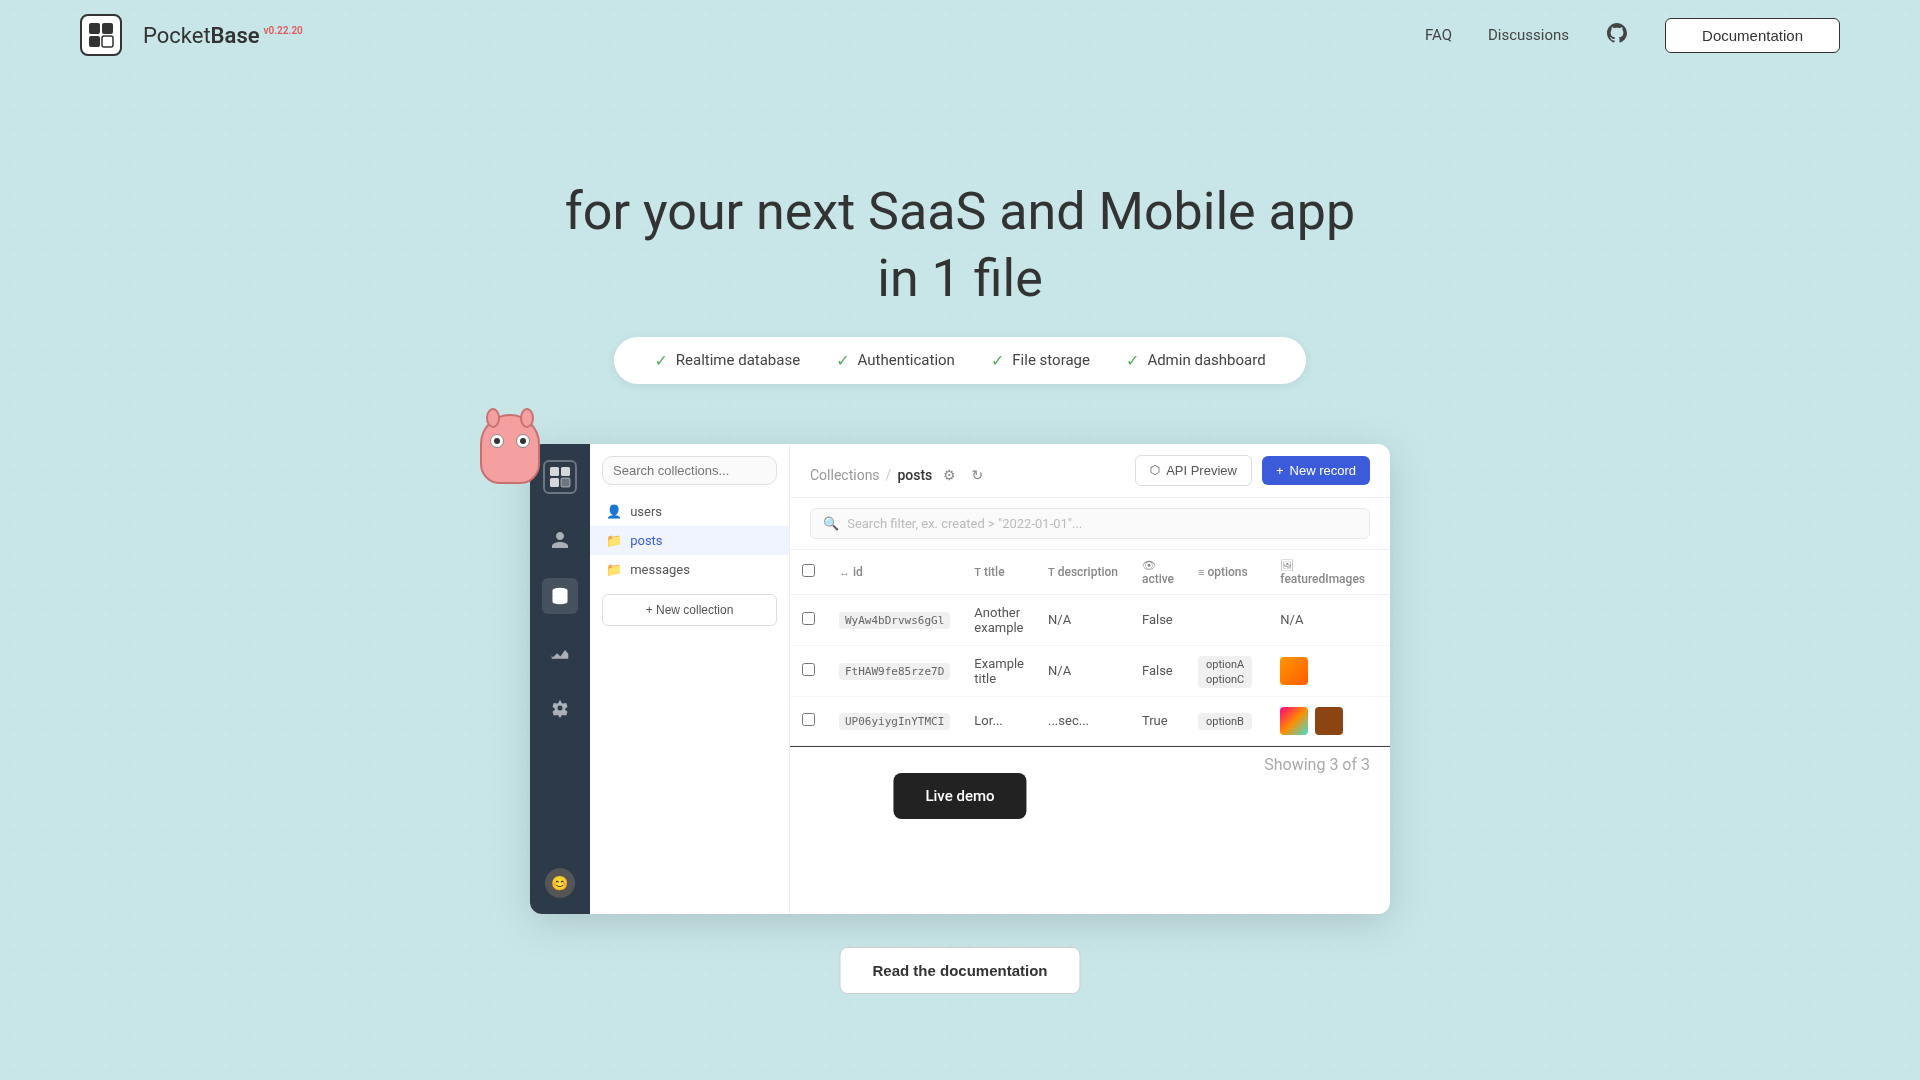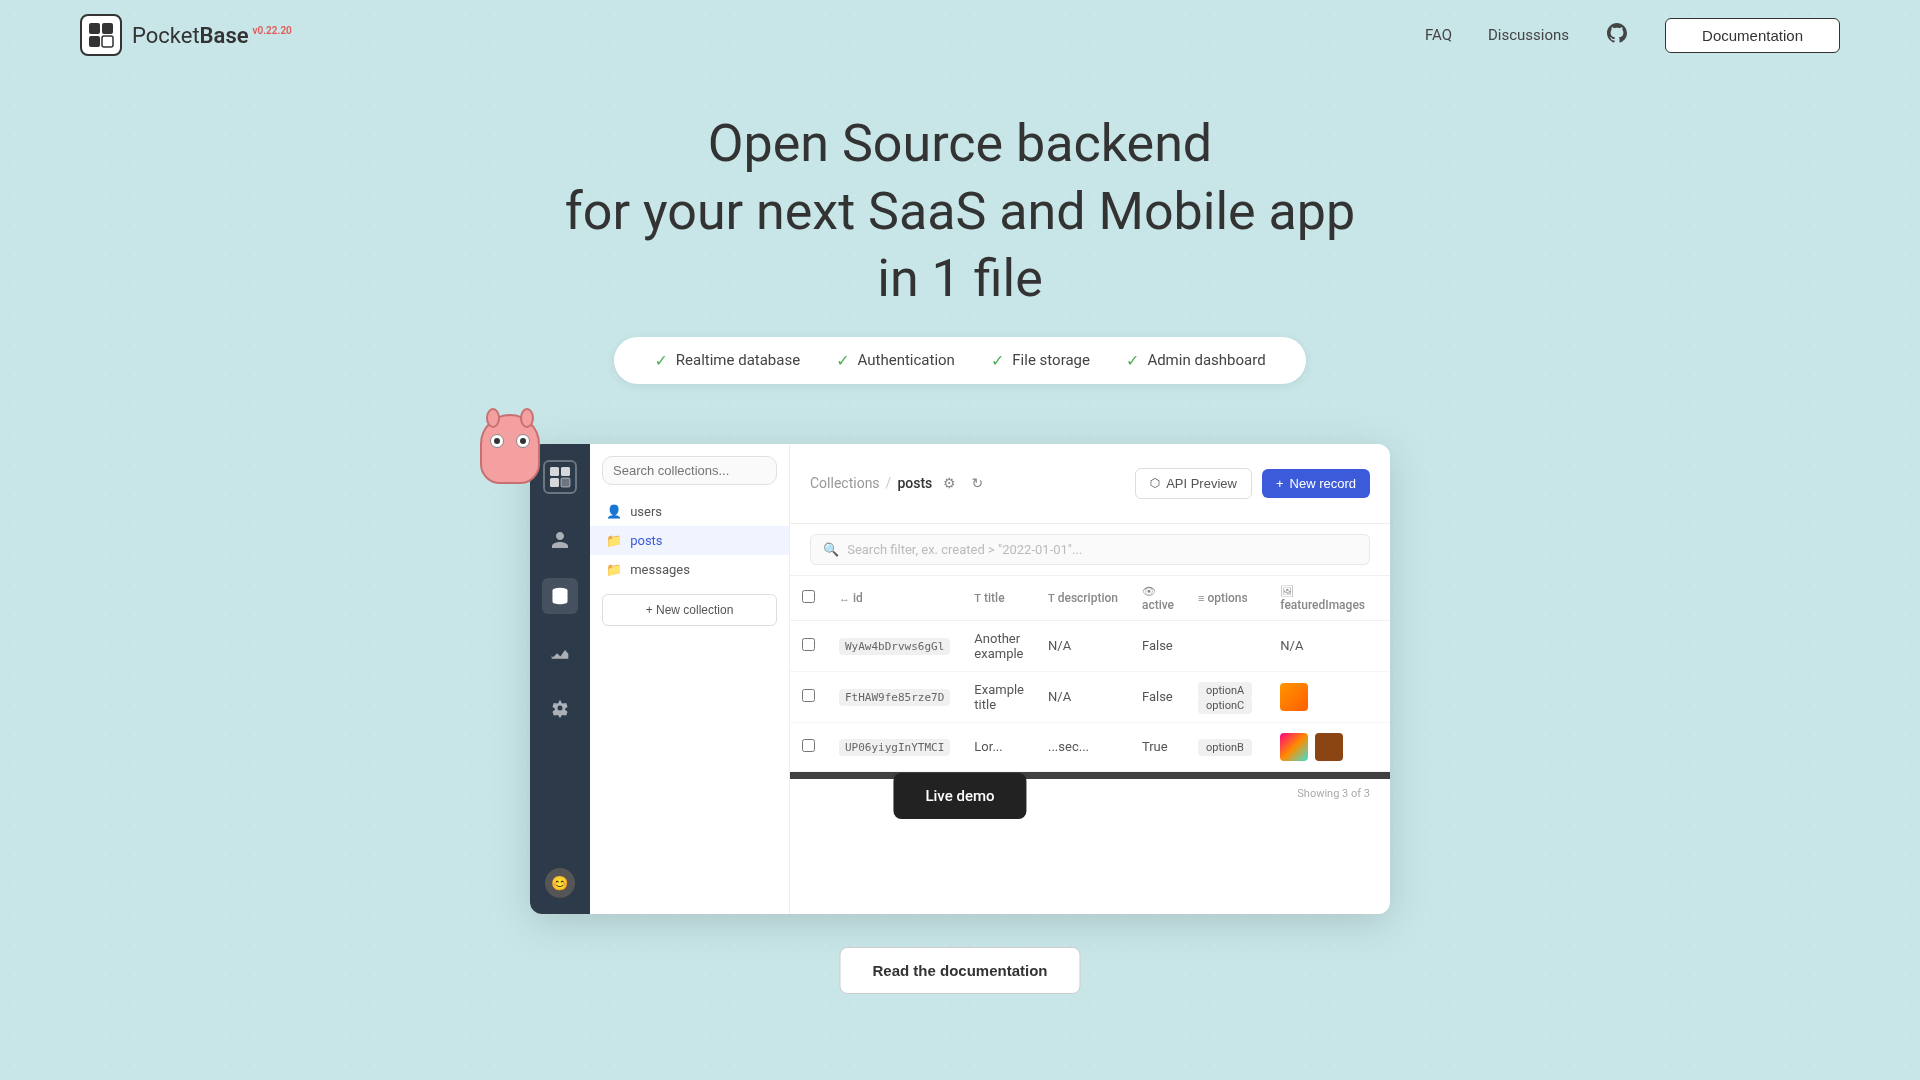--- a/index.html
+++ b/index.html
@@ -28,21 +28,21 @@
       align-items: center;
       justify-content: space-between;
       padding: 0 80px;
       height: 70px;
       position: relative;
       z-index: 10;
     }
     .nav-logo {
       display: flex;
       align-items: center;
-      gap: 10px;
+      gap: 21px;
       text-decoration: none;
     }
     .nav-logo-icon {
       width: 42px;
       height: 42px;
       border: 2px solid #333;
       border-radius: 8px;
       display: flex;
       align-items: center;
       justify-content: center;
@@ -289,23 +289,23 @@
 
     
     .main-content {
       flex: 1;
       display: flex;
       flex-direction: column;
       min-width: 0;
     }
     .content-header {
       display: flex;
-      align-items: center;
+      align-items: flex-end;
       justify-content: space-between;
-      padding: 24px 20px;
+      padding: 11px 20px;
       border-bottom: 1px solid #eee;
       gap: 30px;
     }
     .breadcrumb {
       display: flex;
       align-items: center;
       gap: 6px;
       font-size: 14px;
       color: #999;
     }
@@ -422,24 +422,24 @@
     .arrow-btn {
       color: #aaa;
       cursor: pointer;
       padding: 2px 6px;
     }
     .checkbox-cell {
       width: 30px;
     }
     .showing-text {
       padding: 8px 20px;
-      font-size: 11px;
+      font-size: 16px;
       color: #aaa;
       text-align: right;
-      border-top: 7px solid #404040;
+      border-top: 1px solid #404040;
     }
 
     
     .live-demo-tooltip {
       position: absolute;
       background: #222;
       color: white;
       border-radius: 8px;
       padding: 14px 32px;
       font-size: 15px;
@@ -492,21 +492,21 @@
       <svg width="24" height="24" viewBox="0 0 24 24" fill="#444">
         <path d="M12 2C6.477 2 2 6.477 2 12c0 4.42 2.87 8.17 6.84 9.5.5.08.66-.23.66-.5v-1.69c-2.77.6-3.36-1.34-3.36-1.34-.46-1.16-1.11-1.47-1.11-1.47-.91-.62.07-.6.07-.6 1 .07 1.53 1.03 1.53 1.03.87 1.52 2.34 1.07 2.91.83.09-.65.35-1.09.63-1.34-2.22-.25-4.55-1.11-4.55-4.92 0-1.11.38-2 1.03-2.71-.1-.25-.45-1.29.1-2.64 0 0 .84-.27 2.75 1.02.79-.22 1.65-.33 2.5-.33.85 0 1.71.11 2.5.33 1.91-1.29 2.75-1.02 2.75-1.02.55 1.35.2 2.39.1 2.64.65.71 1.03 1.6 1.03 2.71 0 3.82-2.34 4.66-4.57 4.91.36.31.69.92.69 1.85V21c0 .27.16.59.67.5C19.14 20.16 22 16.42 22 12A10 10 0 0 0 12 2z"></path>
       </svg>
     </div>
     <button class="nav-doc-btn">Documentation</button>
   </div>
 </nav>
 
 <div class="hero">
   <h1>
-    <span>Open Source backend</span><br>
+    <br>
     <span>for your next </span><strong>SaaS</strong><span> and </span><strong>Mobile app</strong><br>
     <strong>in 1 file</strong>
   </h1>
 
   <div class="features-bar">
     <div class="feature-item">
       <span class="check-icon">✓</span>
       <span>Realtime database</span>
     </div>
     <div class="feature-item">

